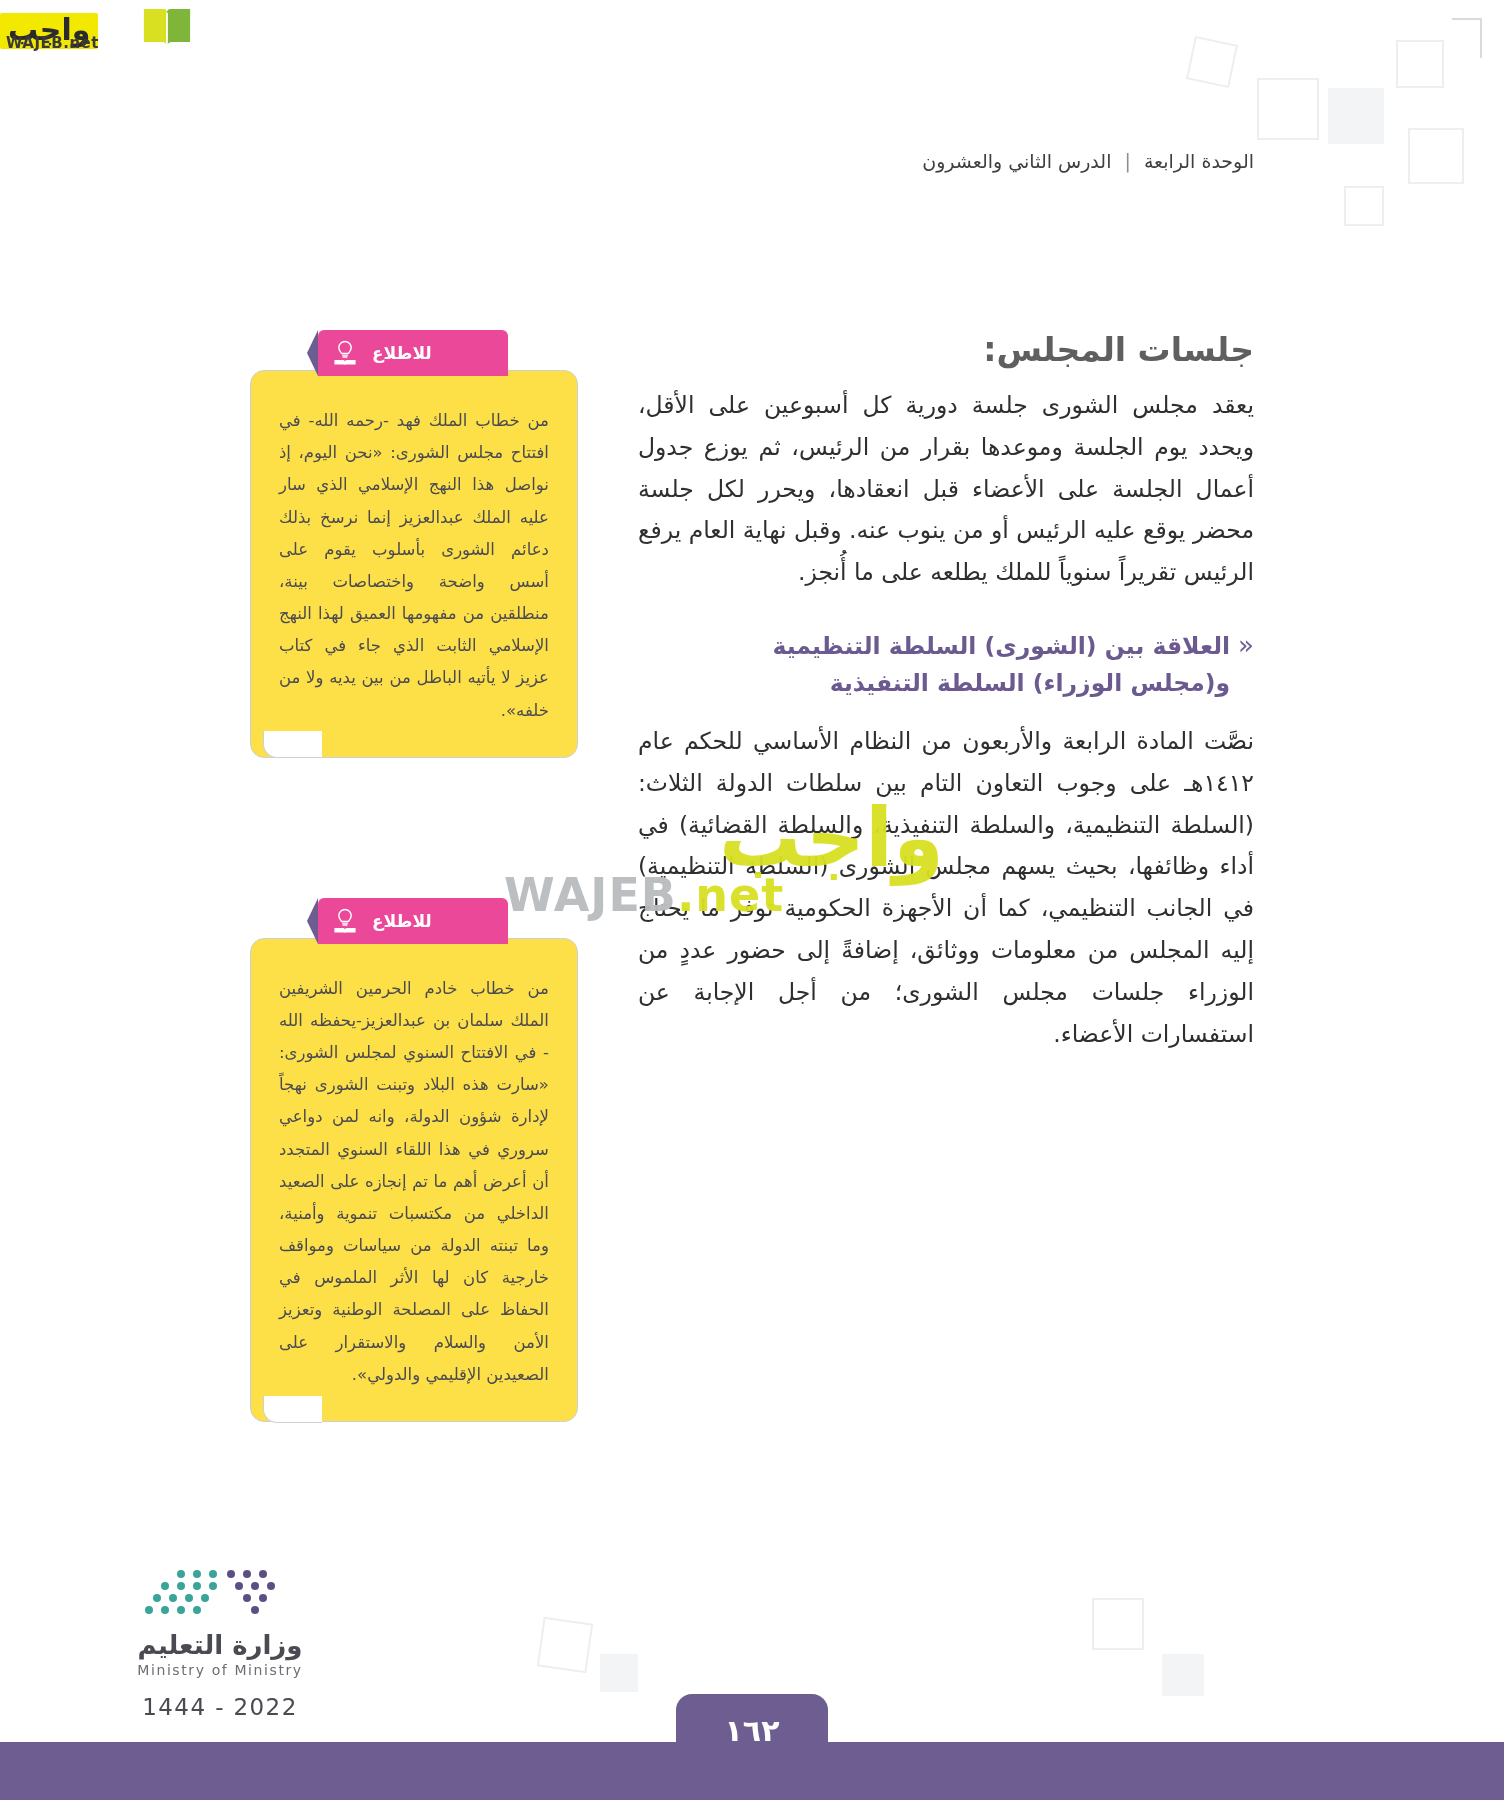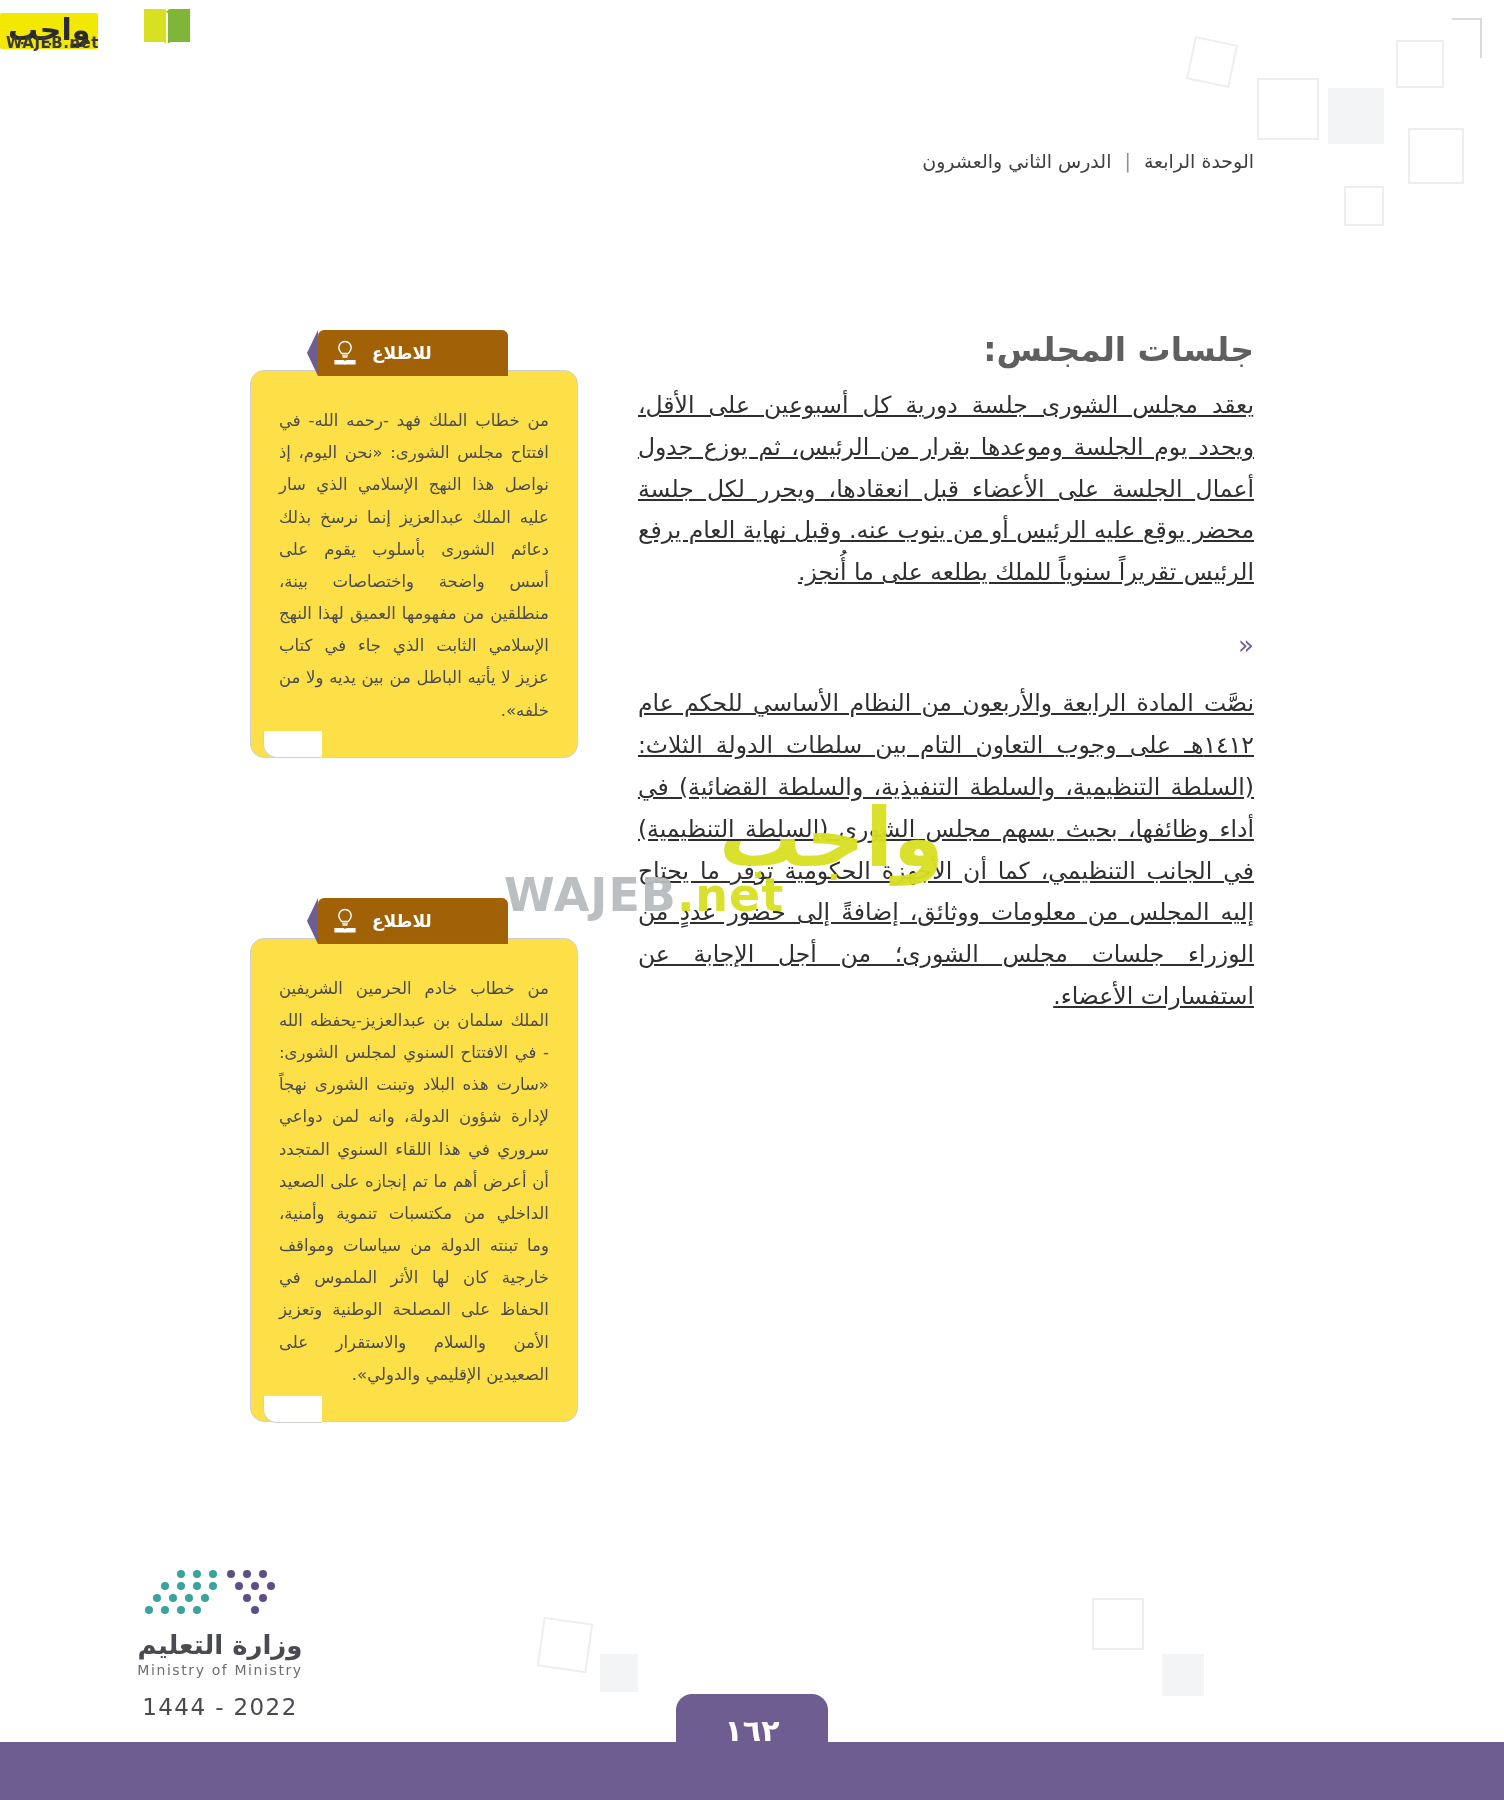--- a/index.html
+++ b/index.html
@@ -111,21 +111,20 @@
     font-weight: bold;
     margin: 0 0 16px 0;
   }
   .body-par {
     font-size: 23.5px;
     line-height: 1.78;
     color: #2f2f2f;
     text-align: justify;
     text-align-last: right;
     margin: 0 0 22px 0;
-    text-decoration: underline;
   }
 
   .heading-purple {
     display: flex;
     flex-direction: row;
     align-items: flex-start;
     margin: 34px 0 20px 0;
   }
   .heading-purple .chev {
     color: #6f5f94;
@@ -143,21 +142,21 @@
 
   
   .info-box {
     position: relative;
     margin-bottom: 96px;
   }
   .info-box .tab {
     position: relative;
     margin-right: 70px;
     height: 46px;
-    background: #a16207;
+    background: #ec4899;
     border-radius: 6px 6px 0 0;
     display: flex;
     align-items: center;
     justify-content: flex-end;
     padding: 0 14px 0 10px;
     box-sizing: border-box;
     width: 190px;
     z-index: 3;
     text-align: center;
   }
@@ -351,20 +350,24 @@
 </div>
 
 <div class="content">
 
   <div class="col-main">
     <h2 class="section-title">جلسات المجلس:</h2>
     <p class="body-par">يعقد مجلس الشورى جلسة دورية كل أسبوعين على الأقل، ويحدد يوم الجلسة وموعدها بقرار من الرئيس، ثم يوزع جدول أعمال الجلسة على الأعضاء قبل انعقادها، ويحرر لكل جلسة محضر يوقع عليه الرئيس أو من ينوب عنه. وقبل نهاية العام يرفع الرئيس تقريراً سنوياً للملك يطلعه على ما أُنجز.</p>
 
     <div class="heading-purple">
       <span class="chev">«</span>
+      <span class="txt">
+        <span>العلاقة بين (الشورى) السلطة التنظيمية</span><br>
+        <span>و(مجلس الوزراء) السلطة التنفيذية</span>
+      </span>
     </div>
 
     <p class="body-par">نصَّت المادة الرابعة والأربعون من النظام الأساسي للحكم عام ١٤١٢هـ على وجوب التعاون التام بين سلطات الدولة الثلاث: (السلطة التنظيمية، والسلطة التنفيذية، والسلطة القضائية) في أداء وظائفها، بحيث يسهم مجلس الشورى (السلطة التنظيمية) في الجانب التنظيمي، كما أن الأجهزة الحكومية توفر ما يحتاج إليه المجلس من معلومات ووثائق، إضافةً إلى حضور عددٍ من الوزراء جلسات مجلس الشورى؛ من أجل الإجابة عن استفسارات الأعضاء.</p>
   </div>
 
   <div class="col-side">
 
     <div class="info-box" style="margin-bottom:110px;">
       <div class="tab">
         <span class="tab-label">للاطلاع</span>

